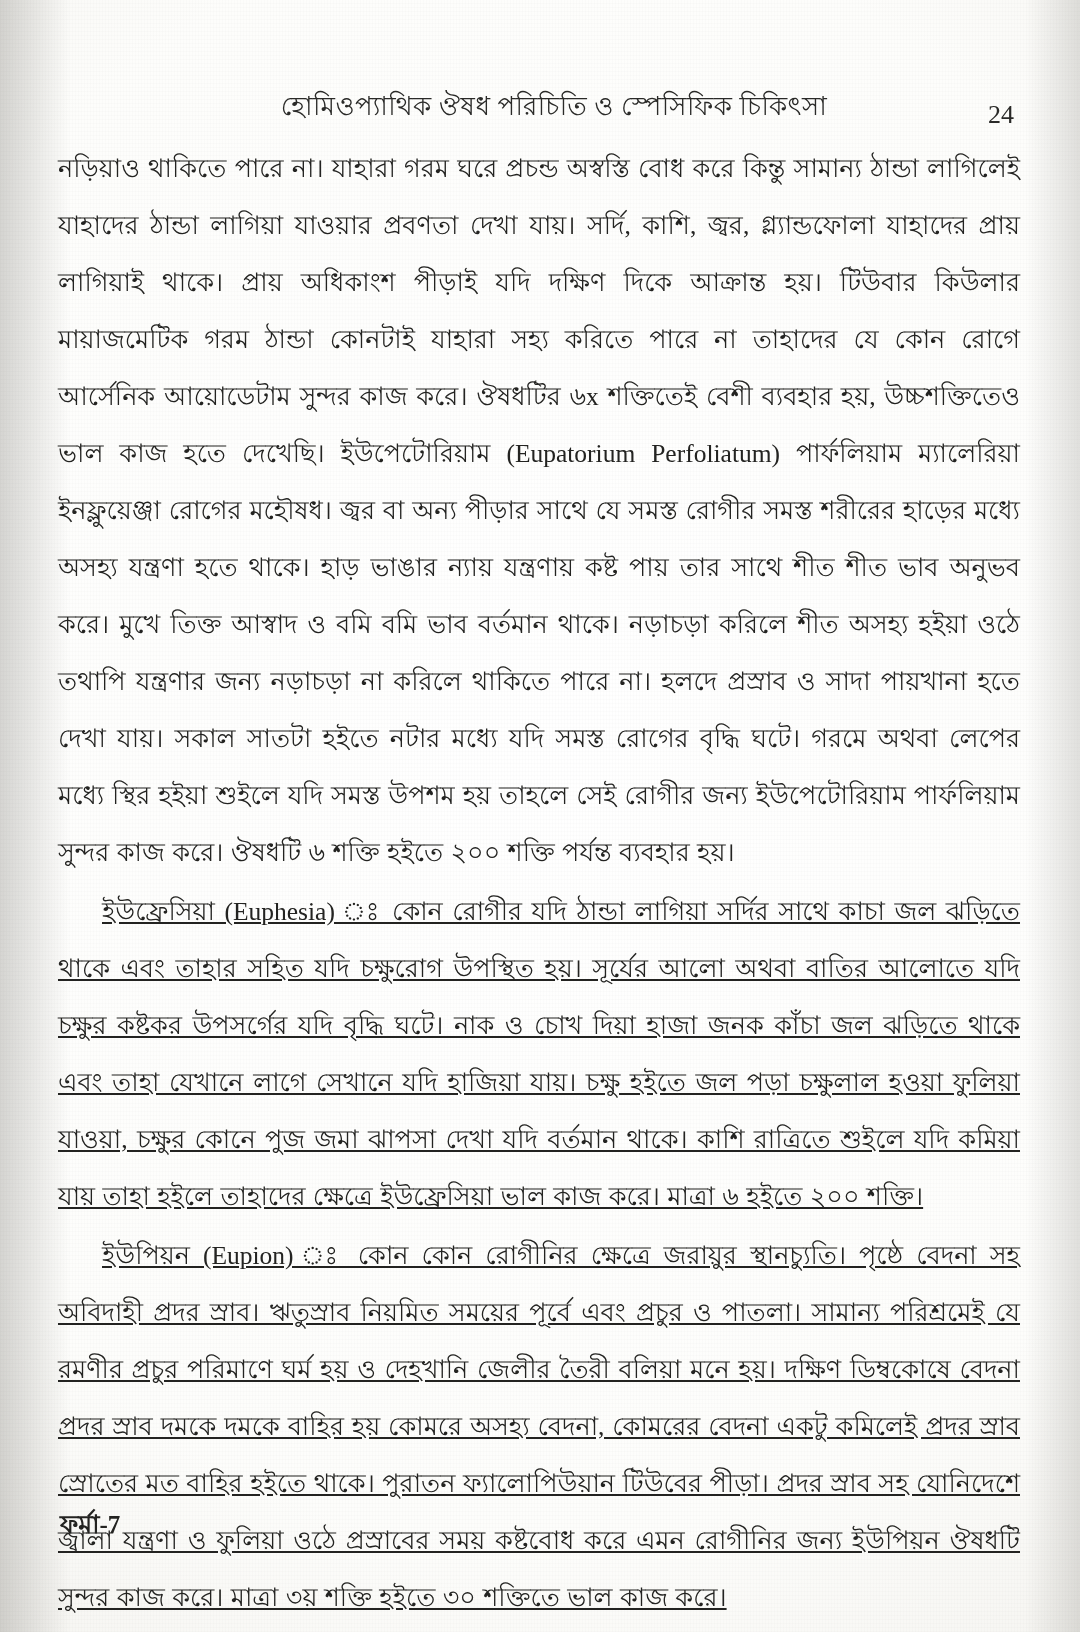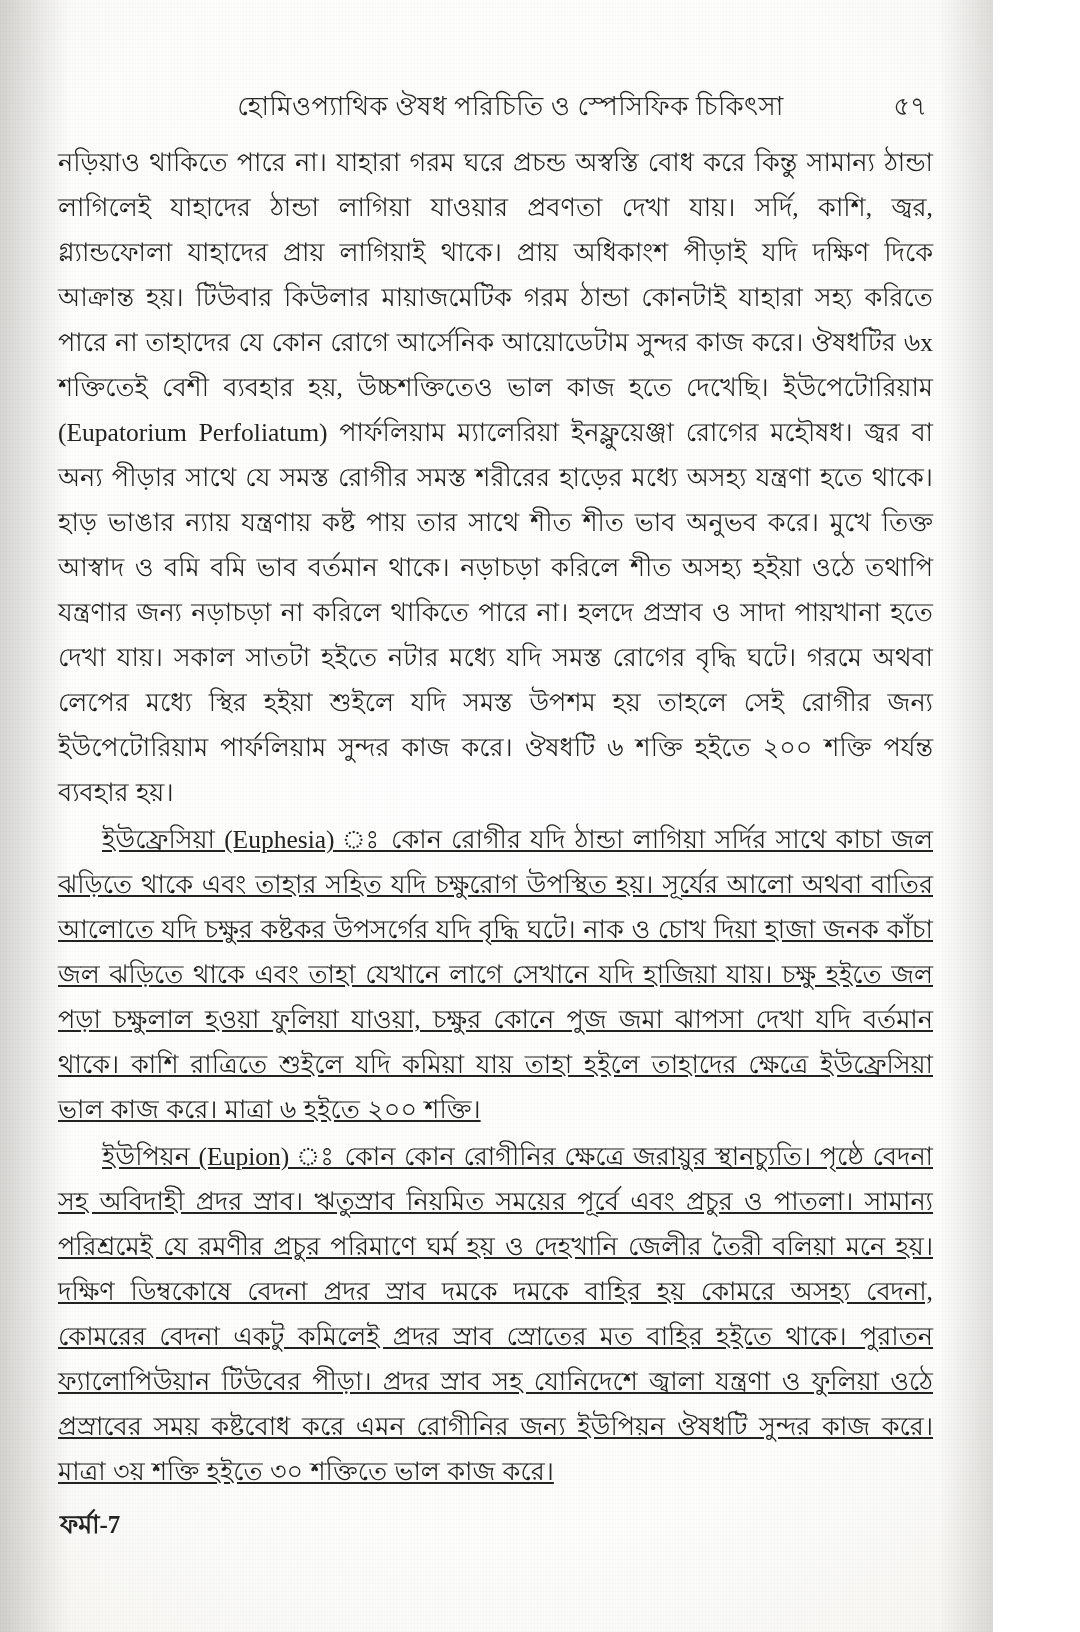--- a/index.html
+++ b/index.html
@@ -10,21 +10,21 @@
     width: 1080px;
     height: 1632px;
     background: #ffffff;
     font-family: "Liberation Serif", serif;
     overflow: hidden;
   }
 
   
   .page {
     position: relative;
-    width: 993px;
+    width: 1080px;
     height: 1632px;
     background:
       radial-gradient(ellipse 120% 90% at 50% 45%, #ffffff 0%, #fdfdfb 55%, #f3f2ee 80%, #e8e7e2 100%);
     overflow: hidden;
   }
   .page::before {
     
     content: "";
     position: absolute;
     left: 0; top: 0; bottom: 0;
@@ -79,21 +79,21 @@
     right: 6px;
     bottom: 0;
     font-size: 26px;
     color: #2a2a28;
   }
 
   
   p.para {
     margin: 0 0 2px 0;
     font-size: 25.5px;
-    line-height: 45px;
+    line-height: 57px;
     color: #232321;
     text-align: justify;
     text-justify: inter-word;
     word-spacing: 1px;
   }
   p.para.indent {
     text-indent: 44px;
     text-decoration: underline;
   }
 
@@ -109,21 +109,21 @@
 </head>
 <body>
 
 <div class="page">
   <div class="paper-noise"></div>
 
   <div class="content">
 
     <div class="header-row">
       <div class="running-head">হোমিওপ্যাথিক ঔষধ পরিচিতি ও স্পেসিফিক চিকিৎসা</div>
-      <div class="page-number">৫৭</div>
+      <div class="page-number">24</div>
     </div>
 
     <p class="para">নড়িয়াও থাকিতে পারে না। যাহারা গরম ঘরে প্রচন্ড অস্বস্তি বোধ করে কিন্তু সামান্য ঠান্ডা লাগিলেই যাহাদের ঠান্ডা লাগিয়া যাওয়ার প্রবণতা দেখা যায়। সর্দি, কাশি, জ্বর, গ্ল্যান্ডফোলা যাহাদের প্রায় লাগিয়াই থাকে। প্রায় অধিকাংশ পীড়াই যদি দক্ষিণ দিকে আক্রান্ত হয়। টিউবার কিউলার মায়াজমেটিক গরম ঠান্ডা কোনটাই যাহারা সহ্য করিতে পারে না তাহাদের যে কোন রোগে আর্সেনিক আয়োডেটাম সুন্দর কাজ করে। ঔষধটির ৬x শক্তিতেই বেশী ব্যবহার হয়, উচ্চশক্তিতেও ভাল কাজ হতে দেখেছি। ইউপেটোরিয়াম (Eupatorium Perfoliatum) পার্ফলিয়াম ম্যালেরিয়া ইনফ্লুয়েঞ্জা রোগের মহৌষধ। জ্বর বা অন্য পীড়ার সাথে যে সমস্ত রোগীর সমস্ত শরীরের হাড়ের মধ্যে অসহ্য যন্ত্রণা হতে থাকে। হাড় ভাঙার ন্যায় যন্ত্রণায় কষ্ট পায় তার সাথে শীত শীত ভাব অনুভব করে। মুখে তিক্ত আস্বাদ ও বমি বমি ভাব বর্তমান থাকে। নড়াচড়া করিলে শীত অসহ্য হইয়া ওঠে তথাপি যন্ত্রণার জন্য নড়াচড়া না করিলে থাকিতে পারে না। হলদে প্রস্রাব ও সাদা পায়খানা হতে দেখা যায়। সকাল সাতটা হইতে নটার মধ্যে যদি সমস্ত রোগের বৃদ্ধি ঘটে। গরমে অথবা লেপের মধ্যে স্থির হইয়া শুইলে যদি সমস্ত উপশম হয় তাহলে সেই রোগীর জন্য ইউপেটোরিয়াম পার্ফলিয়াম সুন্দর কাজ করে। ঔষধটি ৬ শক্তি হইতে ২০০ শক্তি পর্যন্ত ব্যবহার হয়।</p>
 
     <p class="para indent">ইউফ্রেসিয়া (Euphesia) ঃ কোন রোগীর যদি ঠান্ডা লাগিয়া সর্দির সাথে কাচা জল ঝড়িতে থাকে এবং তাহার সহিত যদি চক্ষুরোগ উপস্থিত হয়। সূর্যের আলো অথবা বাতির আলোতে যদি চক্ষুর কষ্টকর উপসর্গের যদি বৃদ্ধি ঘটে। নাক ও চোখ দিয়া হাজা জনক কাঁচা জল ঝড়িতে থাকে এবং তাহা যেখানে লাগে সেখানে যদি হাজিয়া যায়। চক্ষু হইতে জল পড়া চক্ষুলাল হওয়া ফুলিয়া যাওয়া, চক্ষুর কোনে পুজ জমা ঝাপসা দেখা যদি বর্তমান থাকে। কাশি রাত্রিতে শুইলে যদি কমিয়া যায় তাহা হইলে তাহাদের ক্ষেত্রে ইউফ্রেসিয়া ভাল কাজ করে। মাত্রা ৬ হইতে ২০০ শক্তি।</p>
 
     <p class="para indent">ইউপিয়ন (Eupion) ঃ কোন কোন রোগীনির ক্ষেত্রে জরায়ুর স্থানচ্যুতি। পৃষ্ঠে বেদনা সহ অবিদাহী প্রদর স্রাব। ঋতুস্রাব নিয়মিত সময়ের পূর্বে এবং প্রচুর ও পাতলা। সামান্য পরিশ্রমেই যে রমণীর প্রচুর পরিমাণে ঘর্ম হয় ও দেহখানি জেলীর তৈরী বলিয়া মনে হয়। দক্ষিণ ডিম্বকোষে বেদনা প্রদর স্রাব দমকে দমকে বাহির হয় কোমরে অসহ্য বেদনা, কোমরের বেদনা একটু কমিলেই প্রদর স্রাব স্রোতের মত বাহির হইতে থাকে। পুরাতন ফ্যালোপিউয়ান টিউবের পীড়া। প্রদর স্রাব সহ যোনিদেশে জ্বালা যন্ত্রণা ও ফুলিয়া ওঠে প্রস্রাবের সময় কষ্টবোধ করে এমন রোগীনির জন্য ইউপিয়ন ঔষধটি সুন্দর কাজ করে। মাত্রা ৩য় শক্তি হইতে ৩০ শক্তিতে ভাল কাজ করে।</p>
 
 
   </div>

